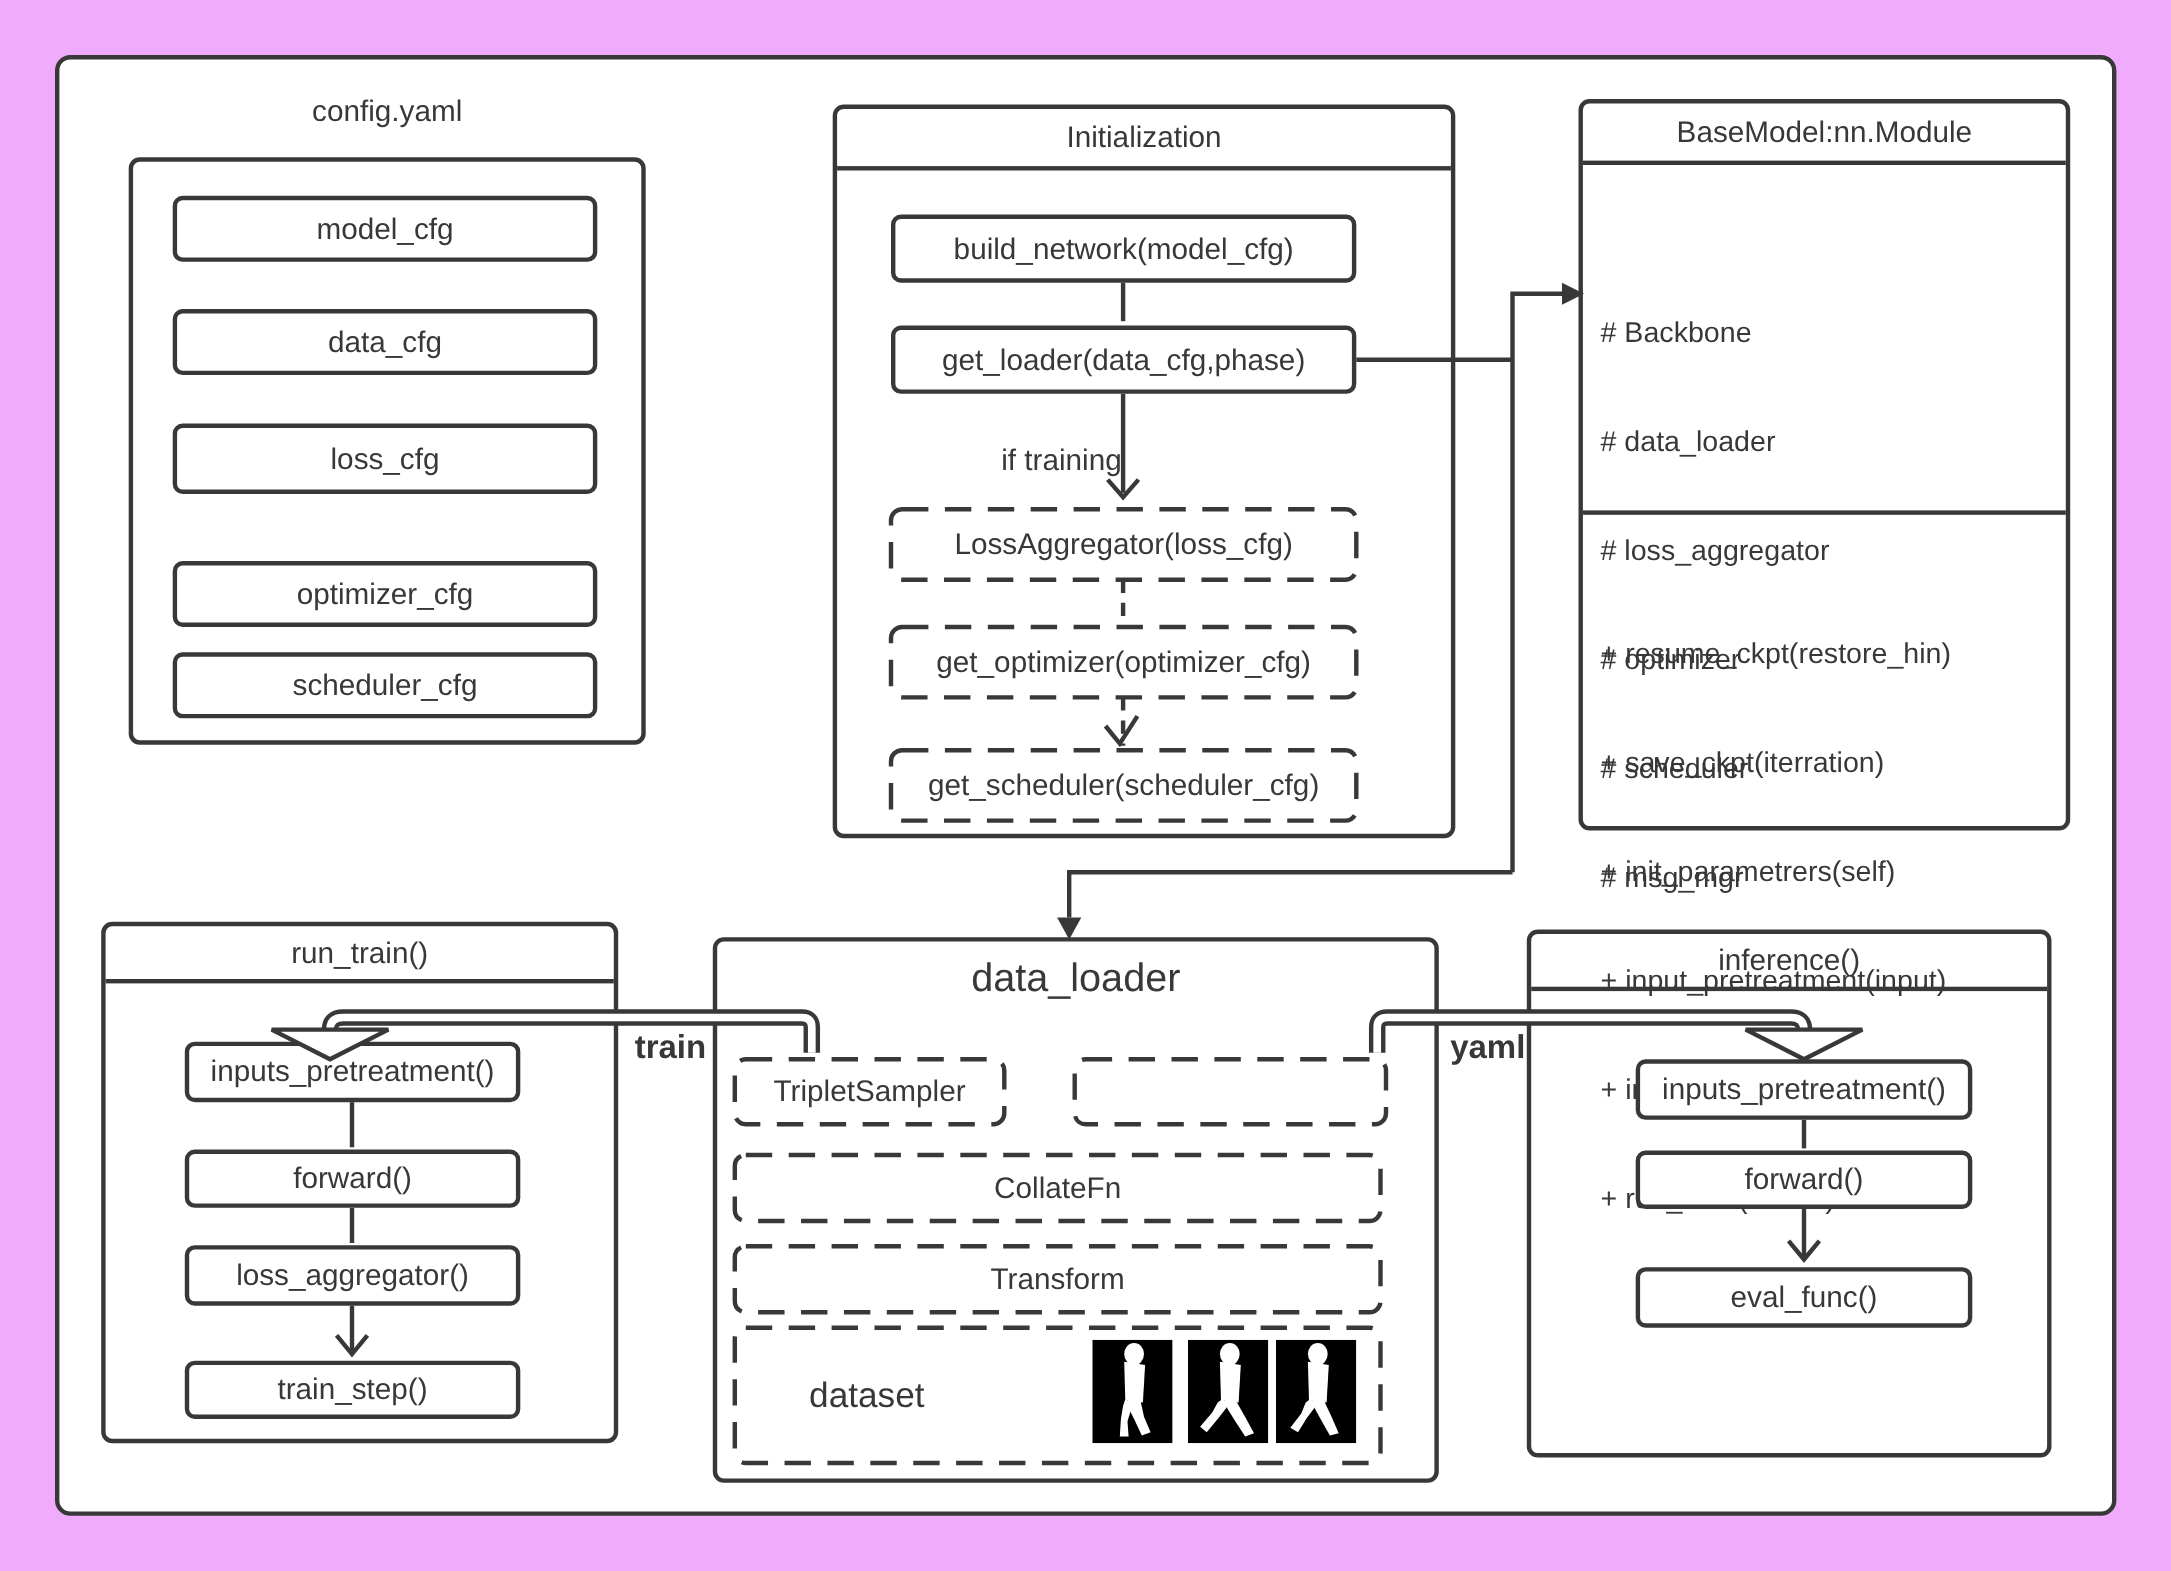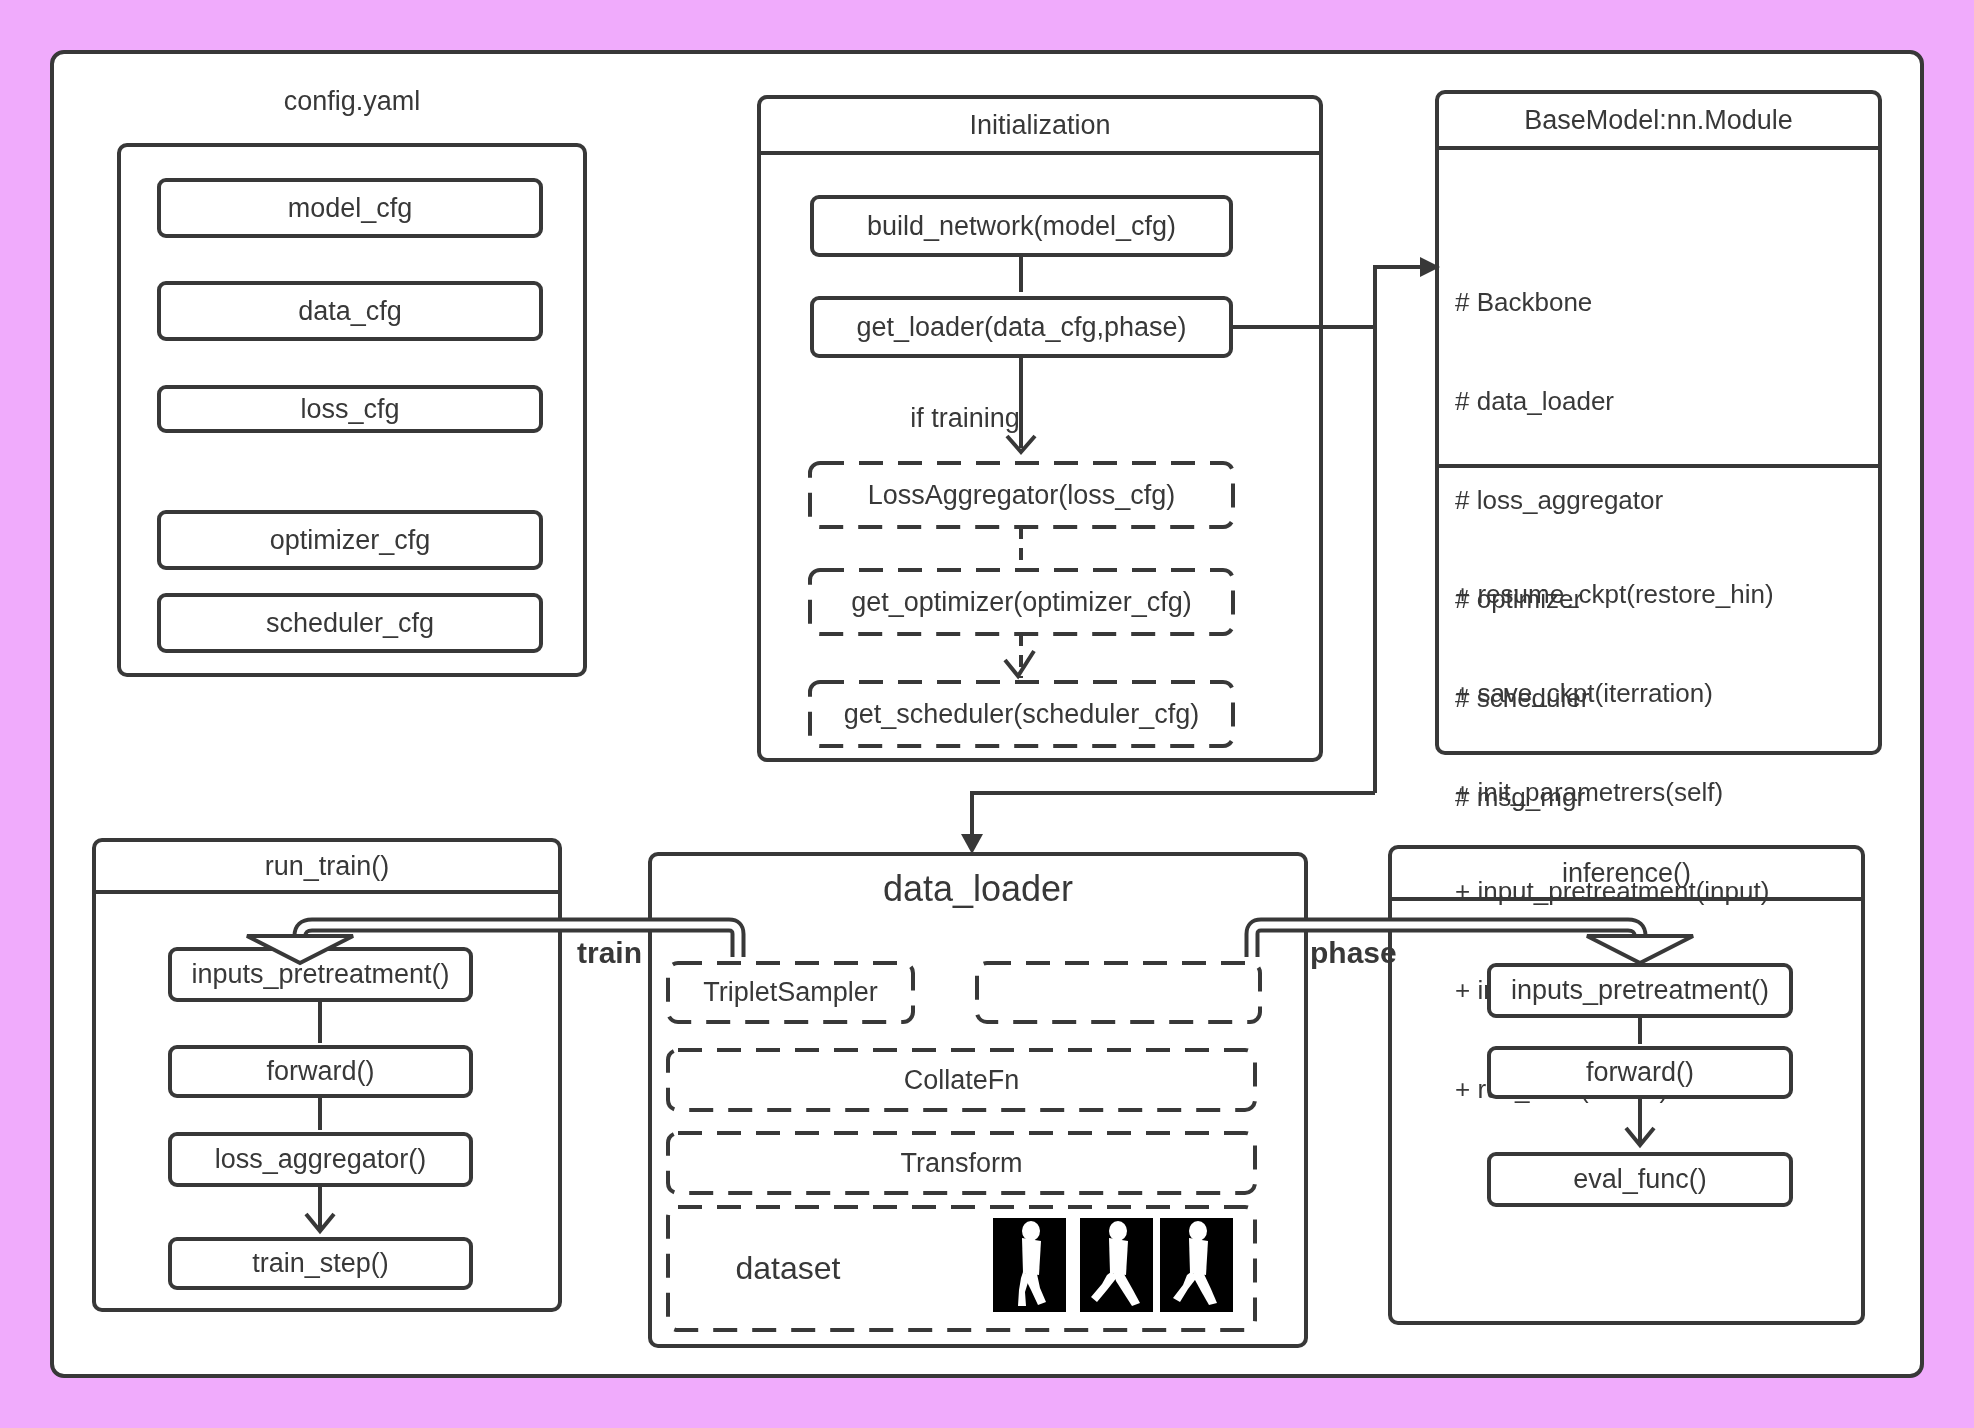--- a/index.html
+++ b/index.html
@@ -40,21 +40,21 @@
 </head>
 <body>
 
 <div id="stage">
   <div class="surface"></div>
 
   <div class="floatlabel" style="left:117px;top:86px;width:470px;">config.yaml</div>
   <div class="umlbox" style="left:117px;top:143px;width:470px;height:534px;"></div>
   <div class="node" style="left:157px;top:178px;width:386px;height:60px;">model_cfg</div>
   <div class="node" style="left:157px;top:281px;width:386px;height:60px;">data_cfg</div>
-  <div class="node" style="left:157px;top:385px;width:386px;height:48px;">loss_cfg</div>
+  <div class="node" style="left:157px;top:385px;width:386px;height:64px;">loss_cfg</div>
   <div class="node" style="left:157px;top:486px;width:386px;height:60px;margin-top:24px;">optimizer_cfg</div>
   <div class="node" style="left:157px;top:593px;width:386px;height:60px;">scheduler_cfg</div>
 
   <div class="umlbox" style="left:757px;top:95px;width:566px;height:667px;">
     <div class="titlebar" style="height:56px;">Initialization</div>
   </div>
   <div class="node" style="left:810px;top:195px;width:423px;height:62px;">build_network(model_cfg)</div>
   <div class="node" style="left:810px;top:296px;width:423px;height:62px;">get_loader(data_cfg,phase)</div>
   <div class="floatlabel" style="left:880px;top:403px;width:170px;">if training</div>
   <div class="dashedlabel" style="left:810px;top:463px;width:423px;height:64px;">LossAggregator(loss_cfg)</div>
@@ -126,21 +126,21 @@
   </svg>
 
   <div class="umlbox" style="left:1388px;top:845px;width:477px;height:480px;">
     <div class="titlebar" style="height:52px;">inference()</div>
   </div>
   <div class="node" style="left:1487px;top:963px;width:306px;height:55px;">inputs_pretreatment()</div>
   <div class="node" style="left:1487px;top:1046px;width:306px;height:53px;">forward()</div>
   <div class="node" style="left:1487px;top:1152px;width:306px;height:55px;">eval_func()</div>
 
   <div class="edge-label" style="left:562px;top:936px;width:95px;">train</div>
-  <div class="edge-label" style="left:1310px;top:936px;width:85px;">phase</div>
+  <div class="edge-label" style="left:1310px;top:936px;width:85px;">yaml</div>
 
   <svg id="overlay" width="1974" height="1428" viewBox="0 0 1974 1428">
     <g stroke="#383838" stroke-width="4" fill="none">
 
       <path d="M1021 257 V292"></path>
 
       <path d="M1233 327 H1375"></path>
       <path d="M1375 793 V267 H1420"></path>
       <path d="M1375 793 H972 V834"></path>
 

